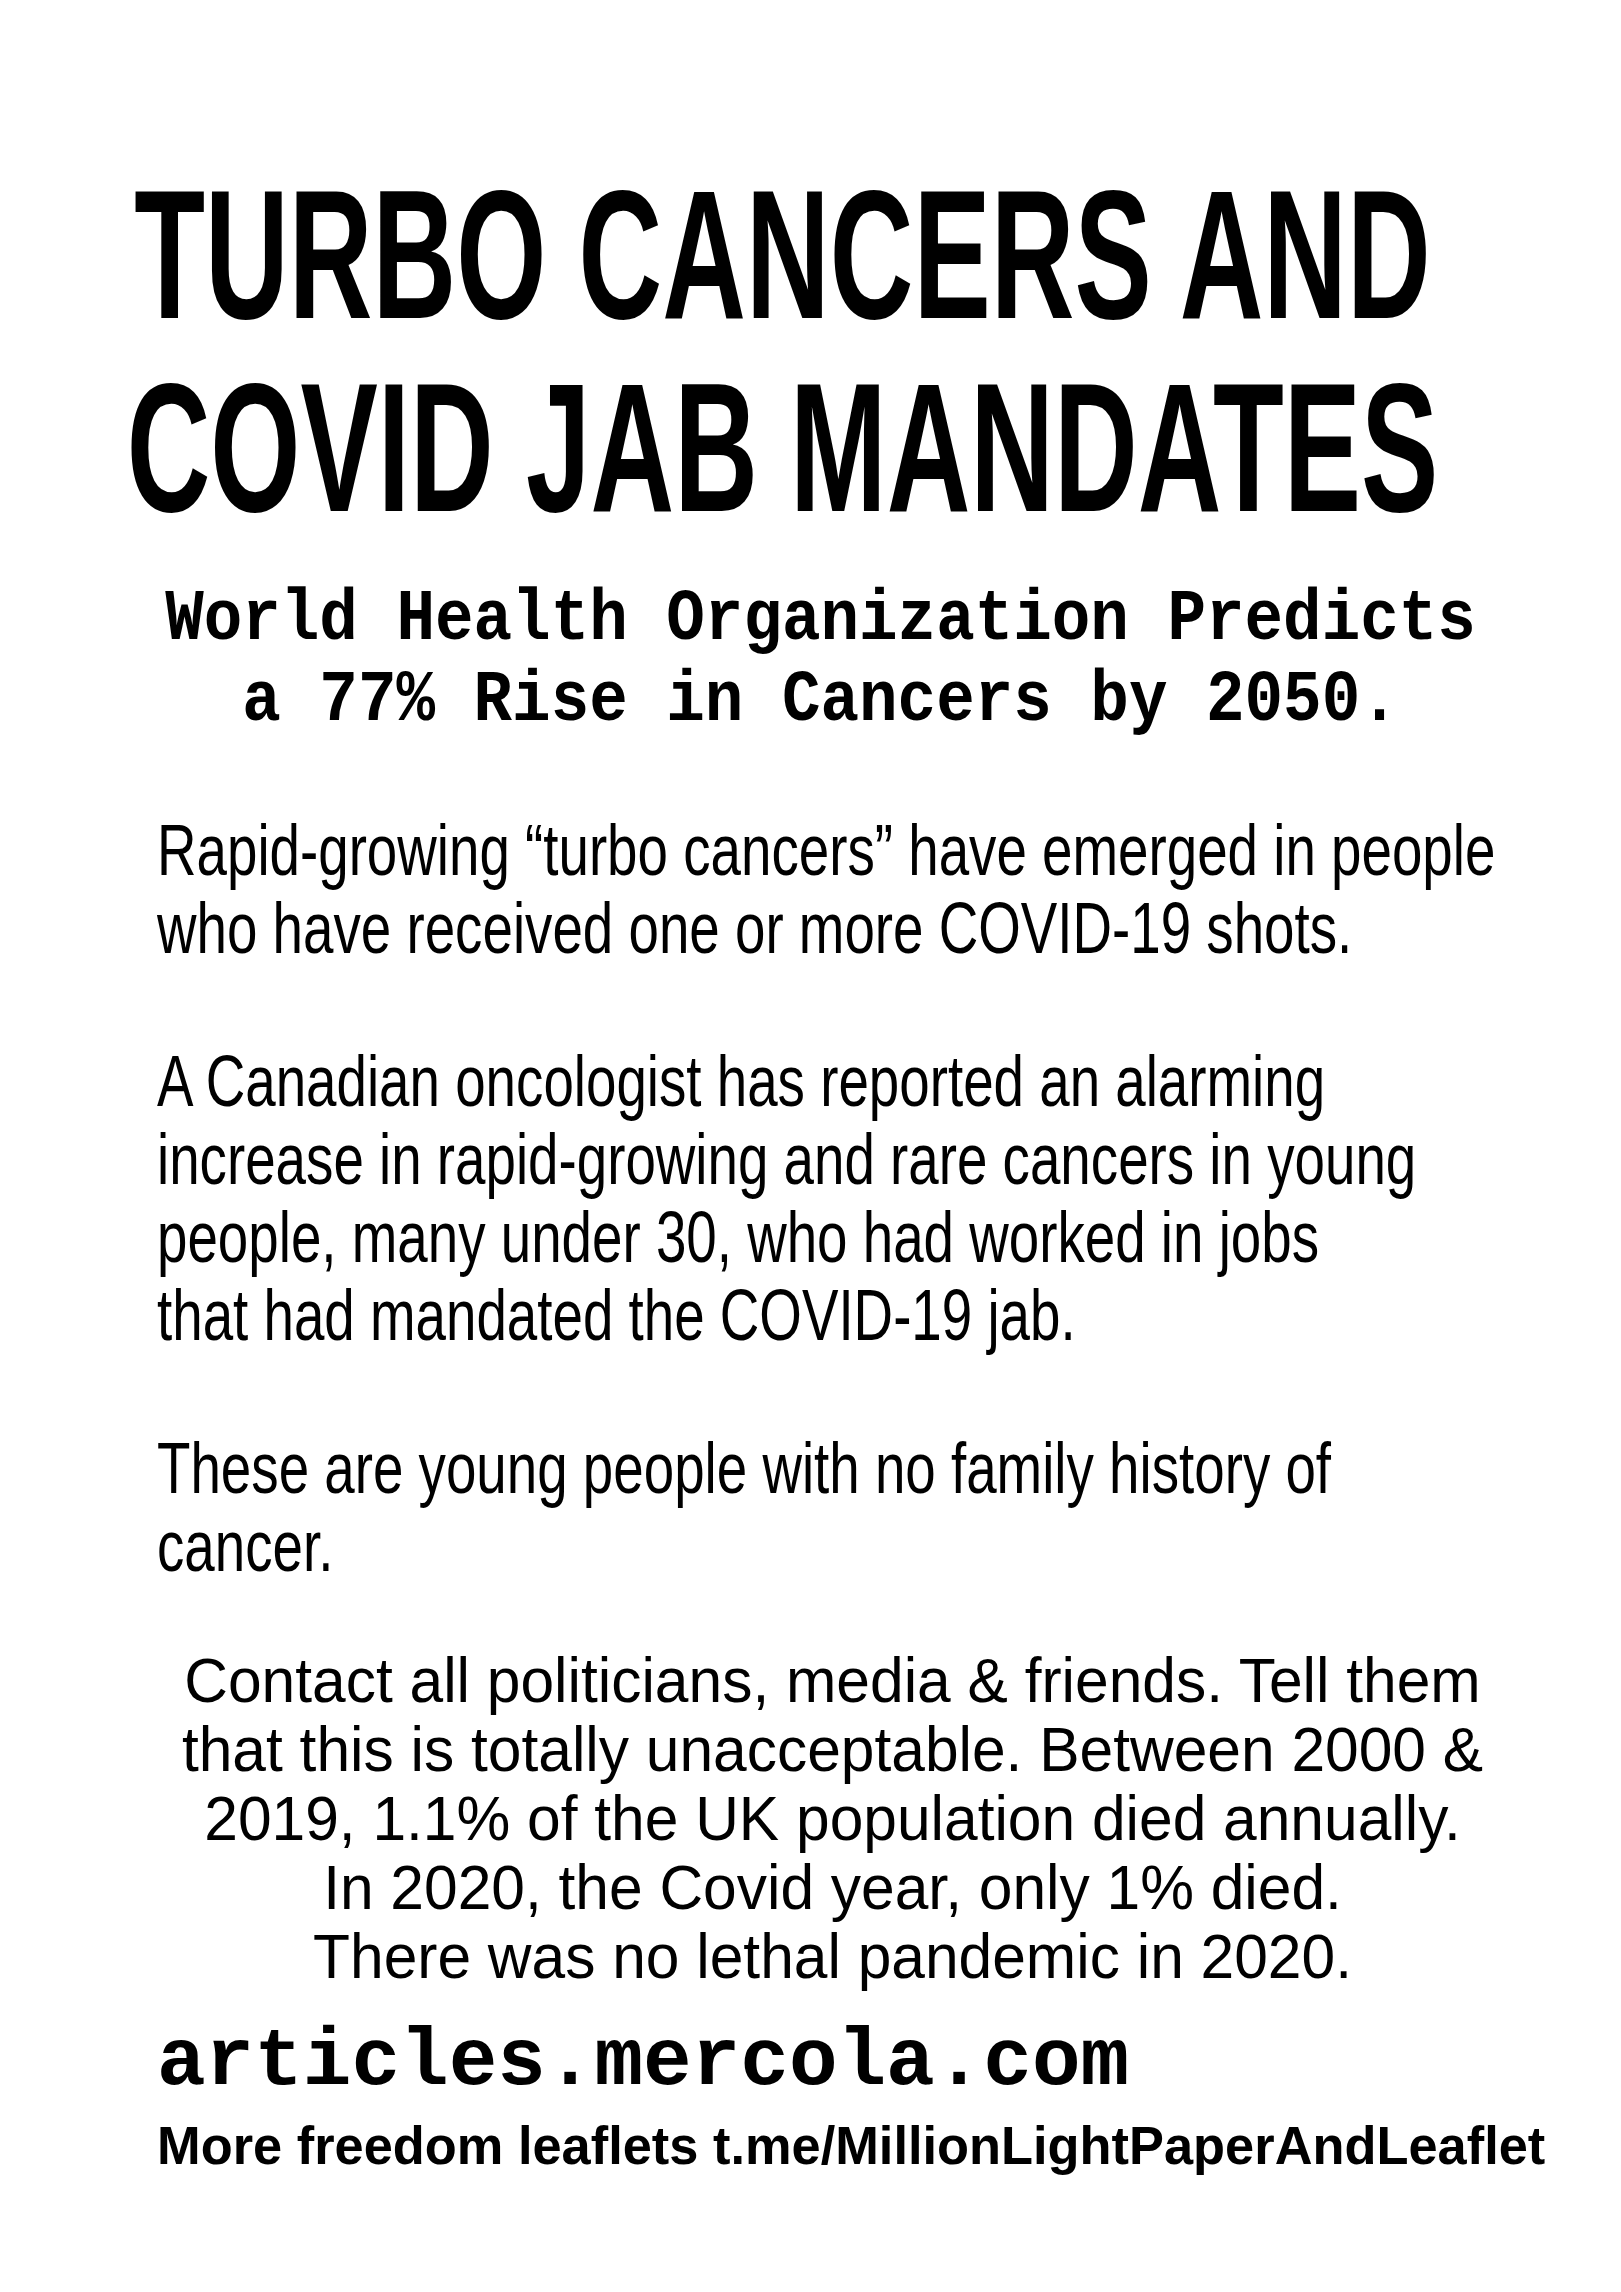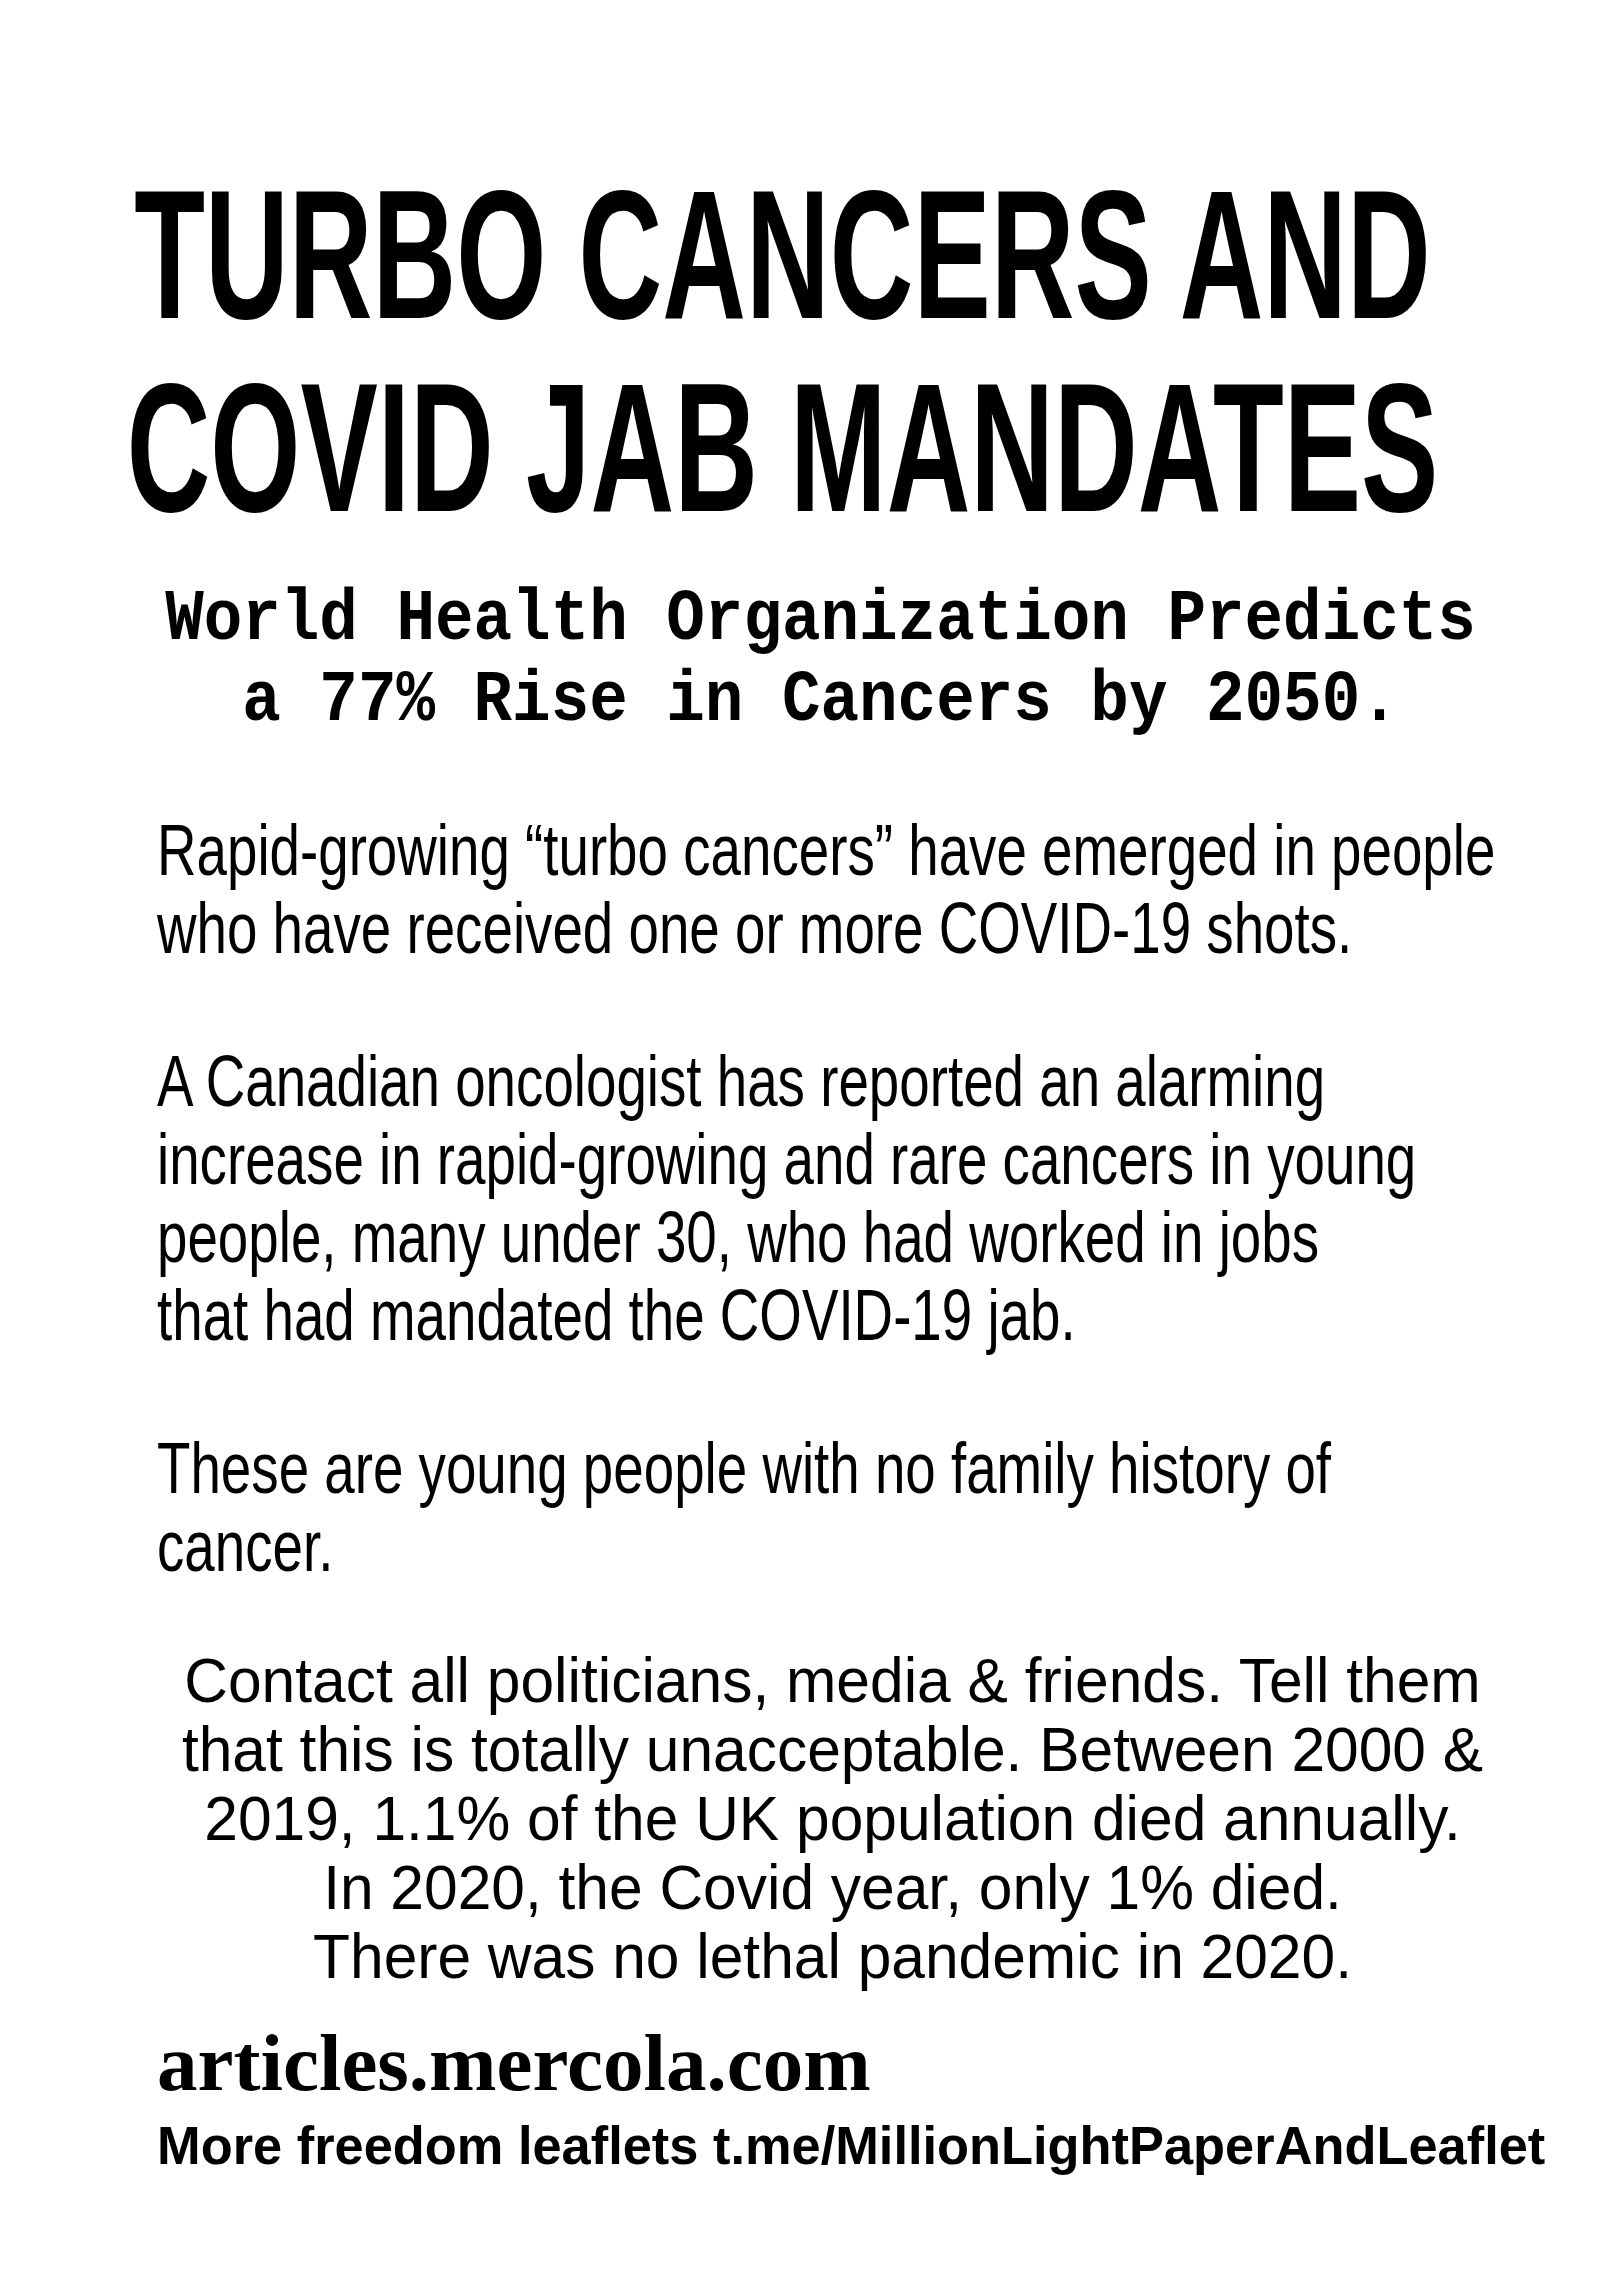--- a/index.html
+++ b/index.html
@@ -84,21 +84,21 @@
     line-height: 69px;
     transform: scaleX(0.96);
     transform-origin: 50% 0;
   }
 
   
   .footer-site {
     position: absolute;
     top: 2020px;
     left: 157px;
-    font-family: Liberation Serif, serif;
+    font-family: Liberation Mono, monospace;
     font-weight: bold;
     font-size: 81px;
     line-height: 86px;
   }
 
   
   .footer-leaflets {
     position: absolute;
     top: 2114px;
     left: 157px;

